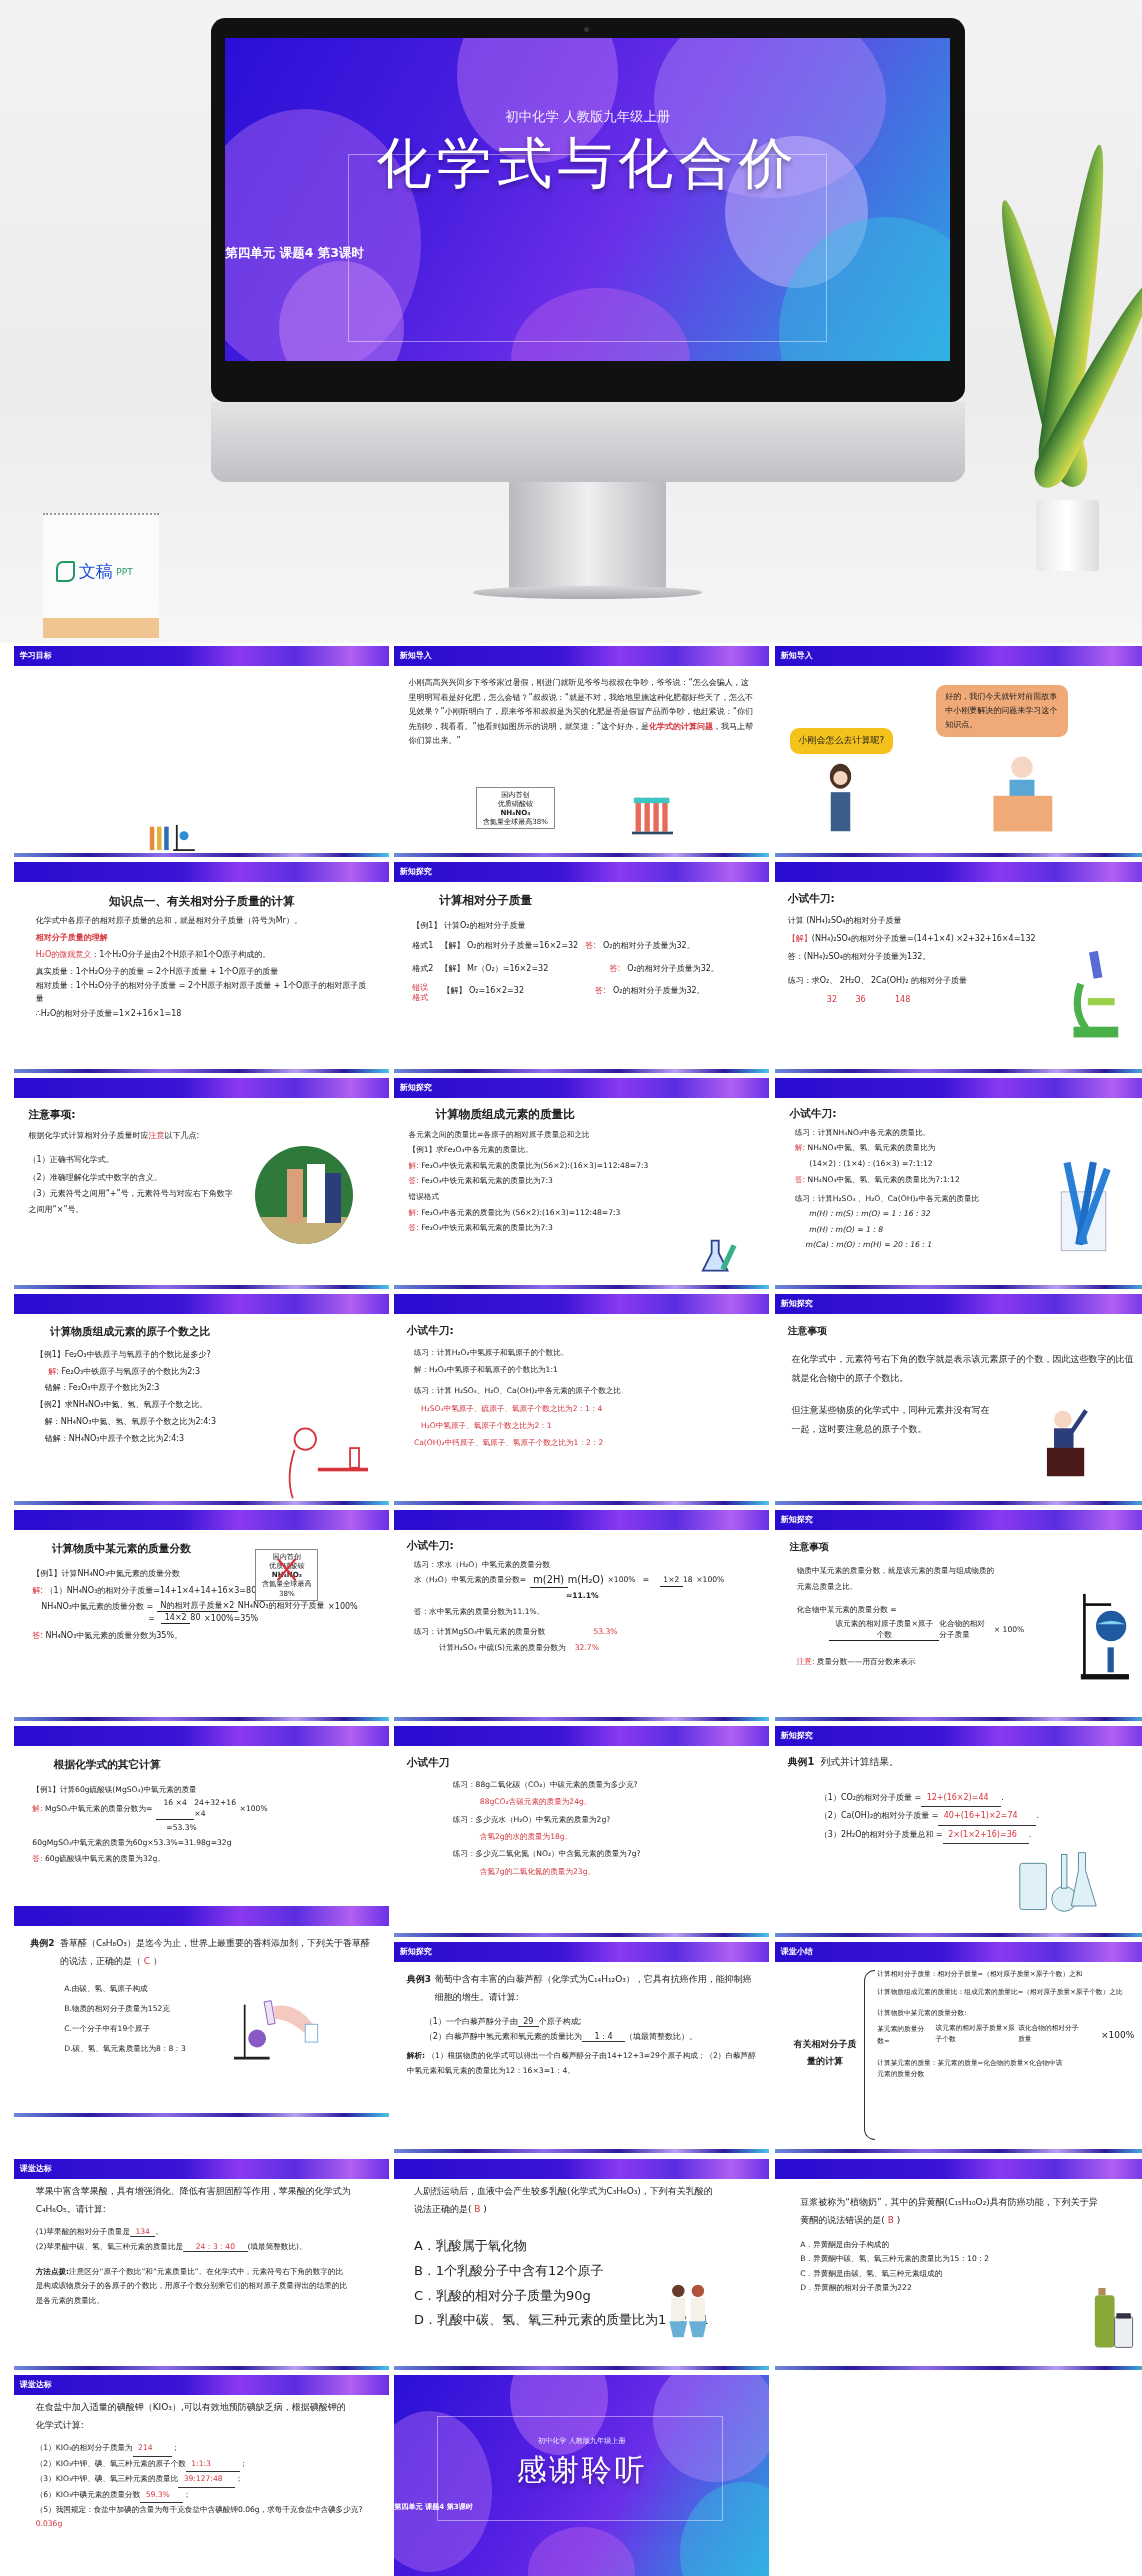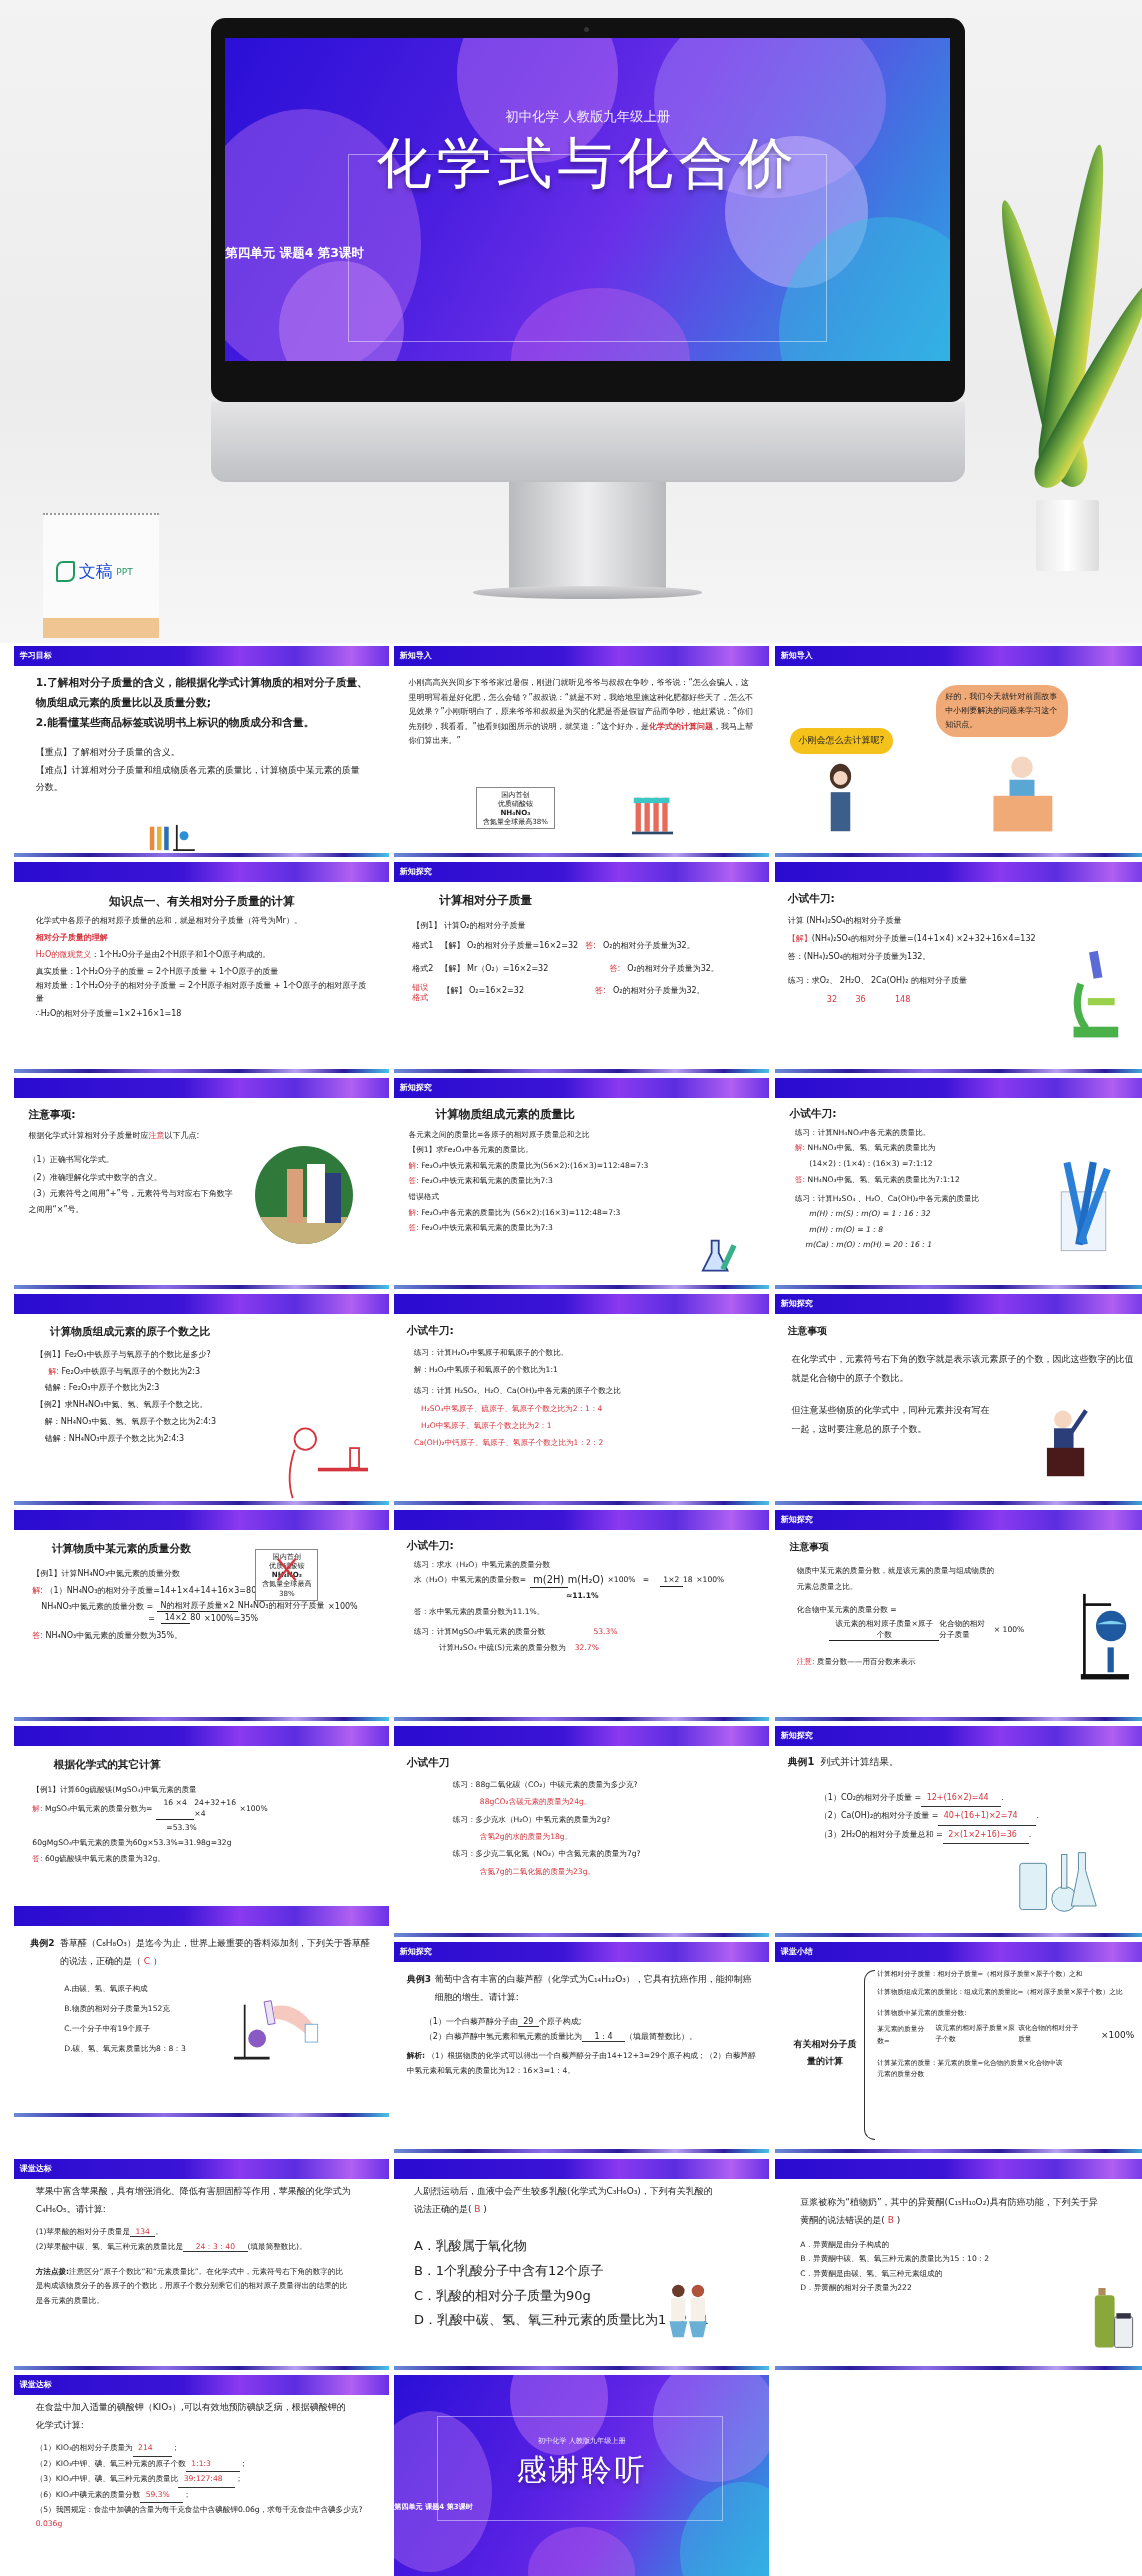--- a/index.html
+++ b/index.html
@@ -31,21 +31,21 @@
 .slide .bar .lbl{position:absolute;left:5.4px;top:3.6px;color:#fff;font-size:8px;font-weight:bold}
 .slide .bottom{position:absolute;left:0;bottom:0;width:100%;height:4.5px;background:linear-gradient(90deg,#6c8ad8,#2b1a9e 20%,#8d6ee8 40%,#2b1a9e 60%,#b7a0f3 75%,#2b1a9e 88%,#49c4e8)}
 .body{position:absolute;left:0;top:21.4px;right:0;bottom:5.4px;padding:7.1px 14.3px;font-size:9px;line-height:1.9}
 .h{font-weight:bold;font-size:10.7px}
 .h-c{font-weight:bold;font-size:11.6px;text-align:center}
 .red{color:#d6343c}
 .b{font-weight:bold}
 .u{border-bottom:0.9px solid #333;padding:0 5.4px}
 .illus{position:absolute}
 .badge-box{border:0.9px solid #888;font-size:7.1px;text-align:center;line-height:1.3;padding:1.8px 5.4px;background:#fff}
-.bubble{position:absolute;font-size:8px;line-height:1.7;padding:5.4px 9px;border-radius:21px}
+.bubble{position:absolute;font-size:8px;line-height:1.7;padding:5.4px 9px;border-radius:9px}
 .frac{display:inline-flex;vertical-align:middle;margin:0 3.6px}
 .frac .n{border-bottom:0.9px solid #222;padding:0 3.6px}
 .summary-brace{position:absolute;left:132px;top:7.1px;width:10.7px;height:170px;border:0.9px solid #333;border-right:none;border-radius:10.7px 0 0 10.7px}
 .thanks{position:absolute;left:0;top:0;width:100%;height:100%;background:linear-gradient(120deg,#2a0fd6 0%,#5a22e4 45%,#6a2fe8 60%,#3b7fe0 85%,#2fa6e6 100%)}
 </style>
 </head>
 <body>
 
 <div class="hero">
   <div class="monitor">
@@ -82,26 +82,20 @@
     <div class="pot"></div>
   </div>
 </div>
 
 <div class="grid">
 
   <div class="slide" style="left:0;top:0">
     <div class="bar">
         <span class="lbl">学习目标</span>
       </div>
-    <div class="body" style="padding:5.4px 21.4px">
-      <div class="b" style="font-size:10.7px;line-height:1.9">1.了解相对分子质量的含义，能根据化学式计算物质的相对分子质量、物质组成元素的质量比以及质量分数;</div>
-      <div class="b" style="font-size:10.7px;line-height:1.9">2.能看懂某些商品标签或说明书上标识的物质成分和含量。</div>
-      <div style="margin-top:10.7px">【重点】了解相对分子质量的含义。</div>
-      <div>【难点】计算相对分子质量和组成物质各元素的质量比，计算物质中某元素的质量分数。</div>
-    </div>
     <div class="illus" style="left:134px;top:177px">
       <svg width="54" height="29" viewBox="0 0 60 32">
           <rect x="2" y="4" width="5" height="26" fill="#e88a3a"></rect>
           <rect x="10" y="4" width="5" height="26" fill="#e4b23a"></rect>
           <rect x="18" y="4" width="5" height="26" fill="#2b6fb0"></rect>
           <line x1="32" y1="2" x2="32" y2="30" stroke="#222" stroke-width="2"></line>
           <circle cx="40" cy="14" r="5" fill="#2b8fd6"></circle>
           <line x1="28" y1="30" x2="52" y2="30" stroke="#222" stroke-width="2"></line>
         </svg>
     </div>

